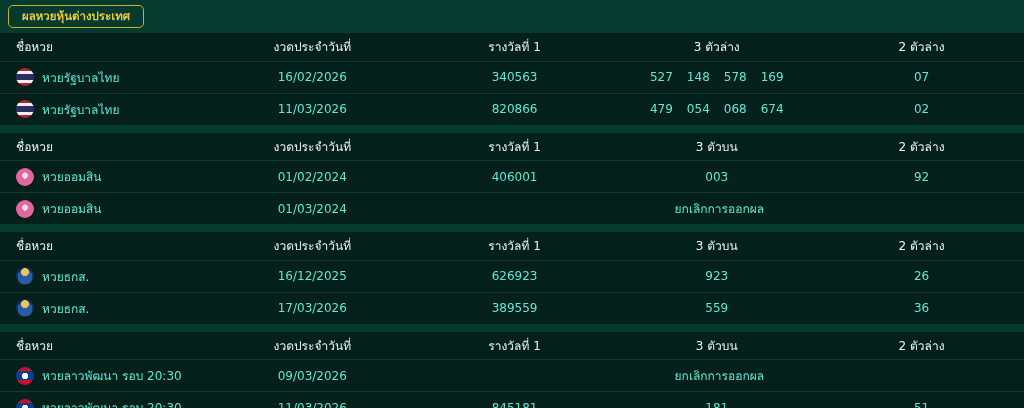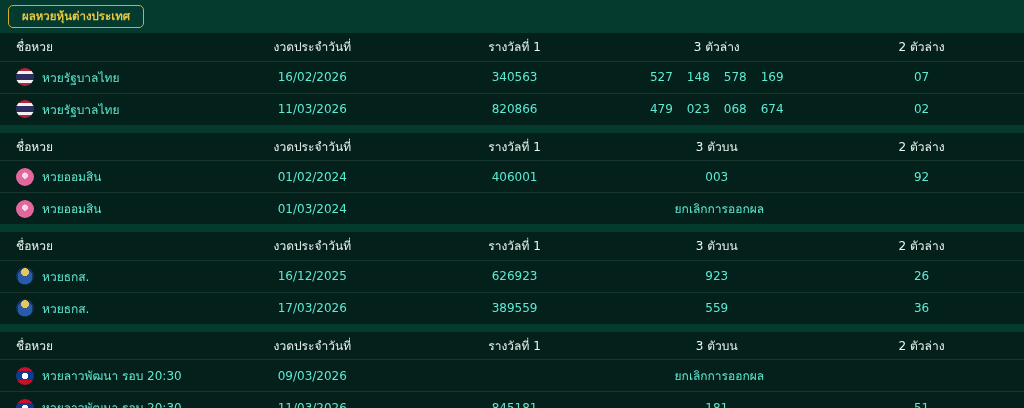--- a/index.html
+++ b/index.html
@@ -136,21 +136,21 @@
         </tr>
         <tr>
           <td class="c-name">
             <span class="flag flag-thai-flag"></span>
             <span>หวยรัฐบาลไทย</span>
           </td>
           <td class="c-date">11/03/2026</td>
           <td class="c-prize">820866</td>
           <td class="c-three"><span class="num-group">
               <span>479</span>
-              <span>023</span>
+              <span>054</span>
               <span>068</span>
               <span>674</span>
             </span></td>
           <td class="c-two">02</td>
         </tr>
       </tbody>
     </table>
     <table class="result-table">
       <colgroup>
         <col style="width: 20.5%;">

